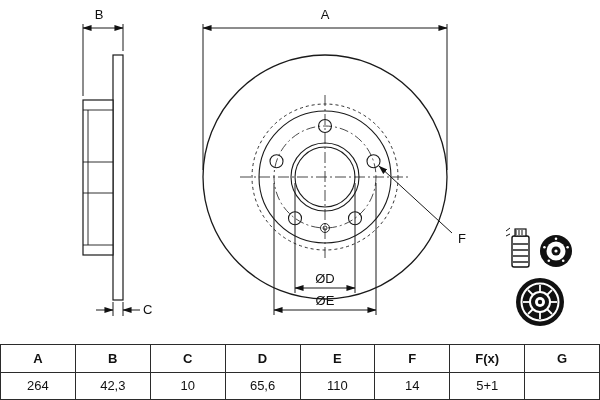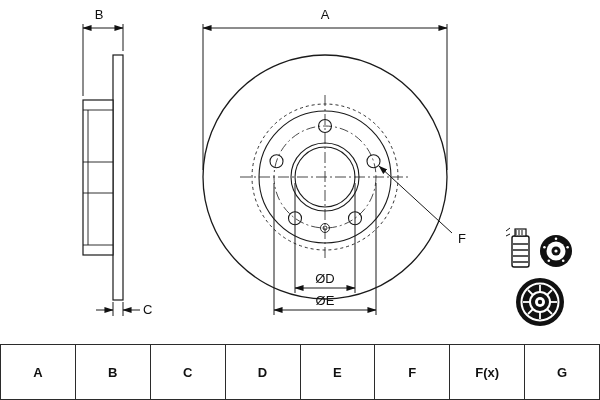--- a/index.html
+++ b/index.html
@@ -160,16 +160,26 @@
       <tr class="head">
         <td>A</td>
         <td>B</td>
         <td>C</td>
         <td>D</td>
         <td>E</td>
         <td>F</td>
         <td>F(x)</td>
         <td>G</td>
       </tr>
+      <tr>
+        <td>264</td>
+        <td>42,3</td>
+        <td>10</td>
+        <td>65,6</td>
+        <td>110</td>
+        <td>14</td>
+        <td>5+1</td>
+        <td></td>
+      </tr>
     </tbody>
   </table>
 
 </div>
 
 </body></html>

